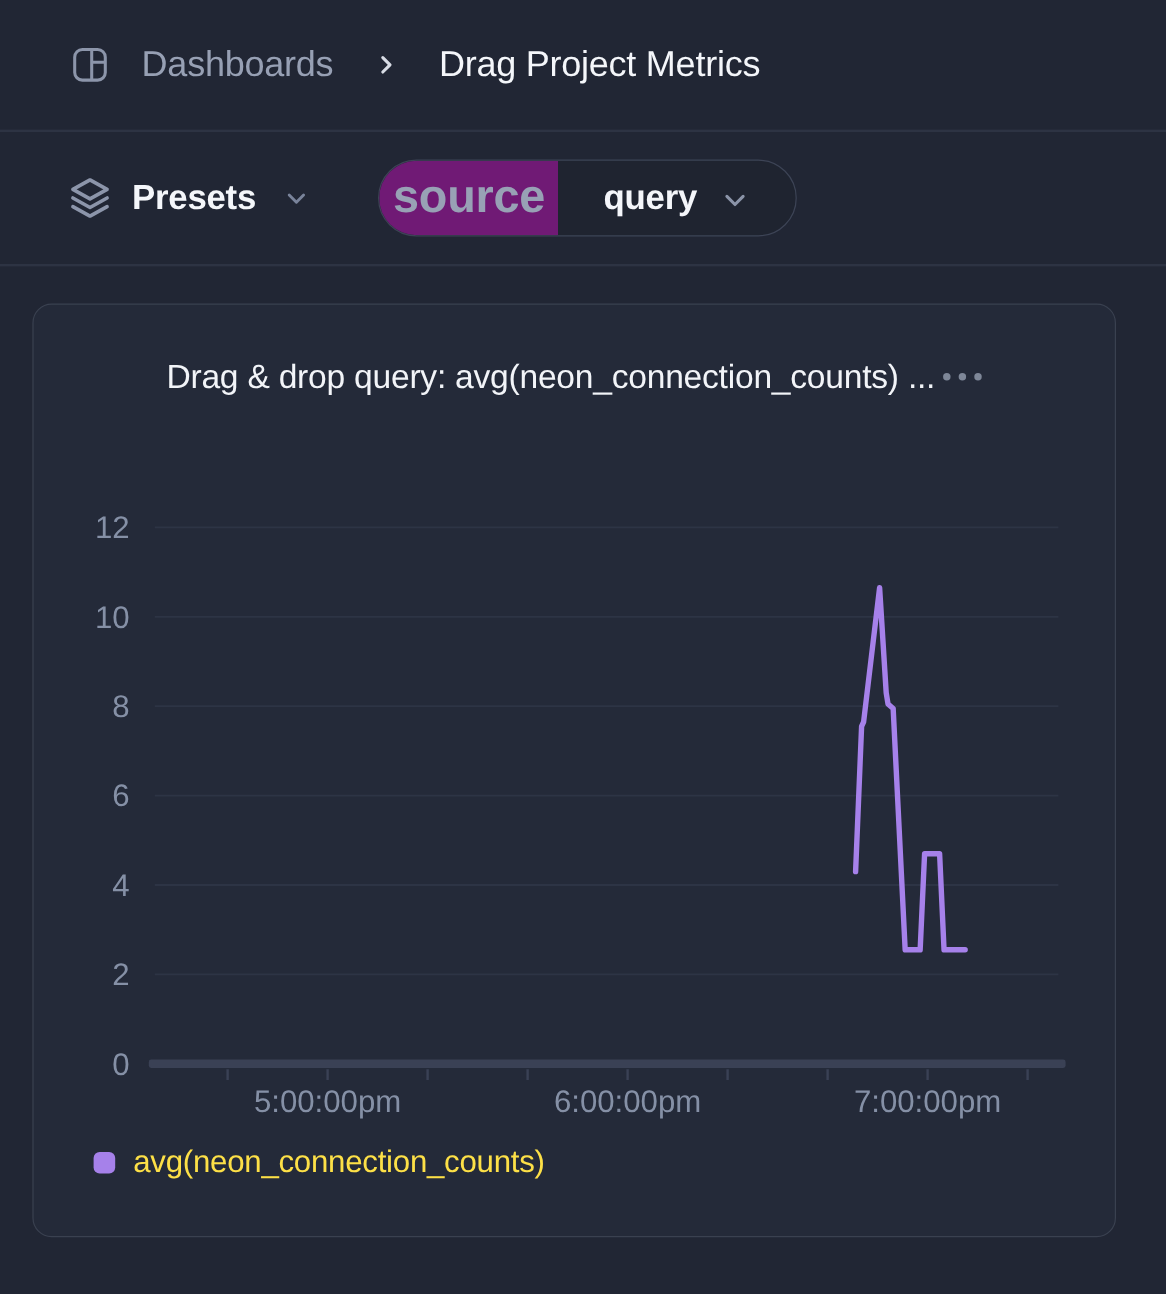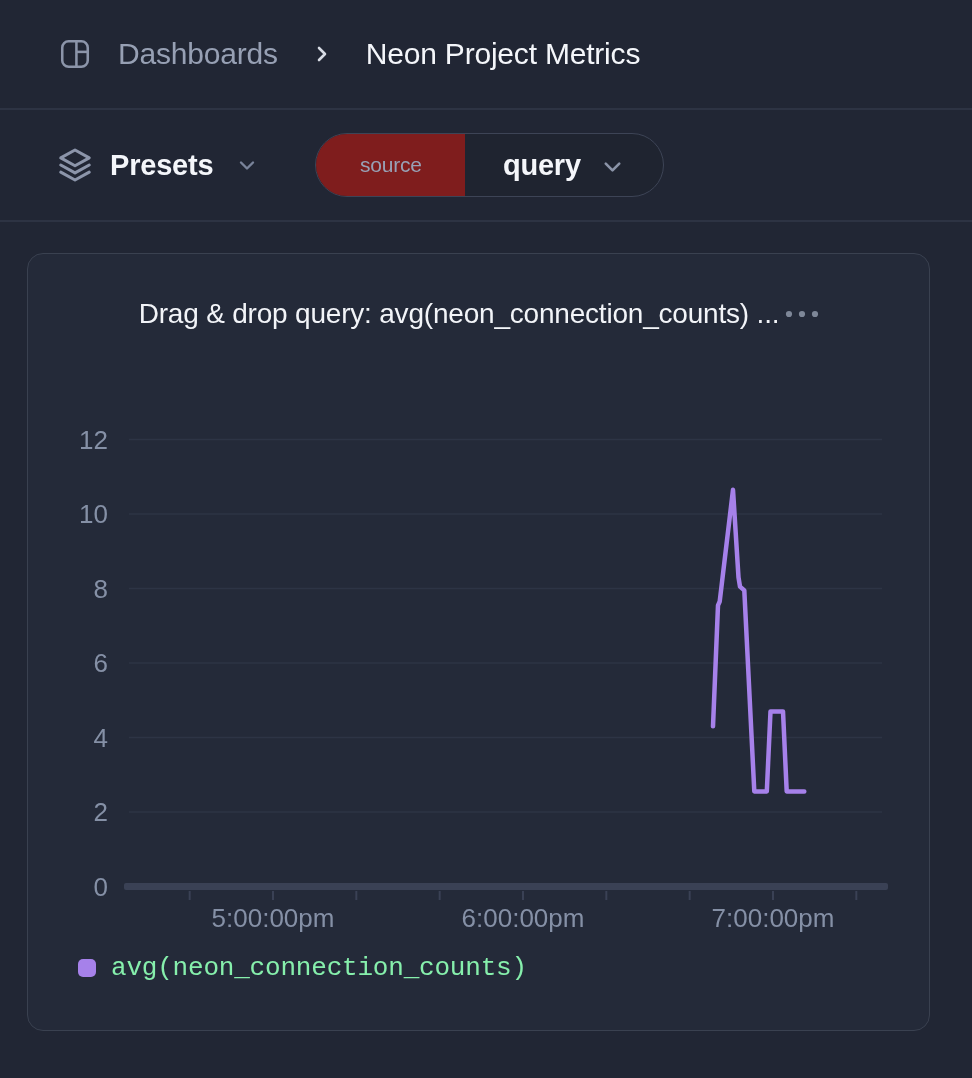--- a/index.html
+++ b/index.html
@@ -47,23 +47,23 @@
     margin-left:56px;
     height:64px;
     border:1.5px solid #3D4456;
     border-radius:32px;
     display:flex; align-items:stretch;
     overflow:hidden;
     cursor:pointer;
     background:#1F2430;
   }
   .pill-key {
-    width:149px; background:#7f1d1d;
+    width:149px; background:#701a75;
     display:flex; align-items:center; justify-content:center;
-    font-size:21px; color:#98A1B5; letter-spacing:-0.2px;
+    font-size:39px; color:#98A1B5; letter-spacing:-0.2px;font-weight:bold;
   }
   .pill-value {
     width:198px;
     display:flex; align-items:center; justify-content:center; gap:18px;
     font-size:29px; font-weight:600; color:#F4F6FA; letter-spacing:-0.2px;
   }
   .pill-chev { width:27px; height:27px; display:block; margin-top:3px; }
 
   
   .card {
@@ -96,36 +96,36 @@
   .chart-svg text { font-family:"Liberation Sans","DejaVu Sans",sans-serif; }
 
   .legend {
     position:absolute; left:50px; top:699px;
     display:flex; align-items:center; gap:15px;
   }
   .legend-swatch {
     width:18px; height:18px; border-radius:5px;
     background:#A57BE8; flex:0 0 auto;
   }
-  .legend-label { font-size:26px; color:#86efac; letter-spacing:-0.2px;font-family:Liberation Mono, monospace; }
+  .legend-label { font-size:26px; color:#fde047; letter-spacing:-0.2px; }
 </style>
 </head>
 <body>
 
 <div class="header">
   <svg class="hdr-icon" viewBox="0 0 24 24" fill="none" stroke="#8C95AA" stroke-width="1.8">
     <rect x="3" y="3" width="18" height="18" rx="4.5"></rect>
     <line x1="13" y1="3" x2="13" y2="21"></line>
     <line x1="13" y1="10.5" x2="21" y2="10.5"></line>
   </svg>
   <span class="crumb-root">Dashboards</span>
   <svg class="crumb-sep" viewBox="0 0 24 24" fill="none" stroke="#D8DCE5" stroke-width="2.6" stroke-linecap="round" stroke-linejoin="round">
     <polyline points="9 6 15 12 9 18"></polyline>
   </svg>
-  <span class="crumb-current">Neon Project Metrics</span>
+  <span class="crumb-current">Drag Project Metrics</span>
 </div>
 
 <div class="toolbar">
   <div class="presets">
     <svg class="layers-icon" viewBox="0 0 24 24" fill="none" stroke="#8C95AA" stroke-width="1.9" stroke-linecap="round" stroke-linejoin="round">
       <polygon points="12 2.5 21 7.5 12 12.5 3 7.5 12 2.5"></polygon>
       <polyline points="3 12 12 17 21 12"></polyline>
       <polyline points="3 16.5 12 21.5 21 16.5"></polyline>
     </svg>
     <span class="presets-label">Presets</span>

